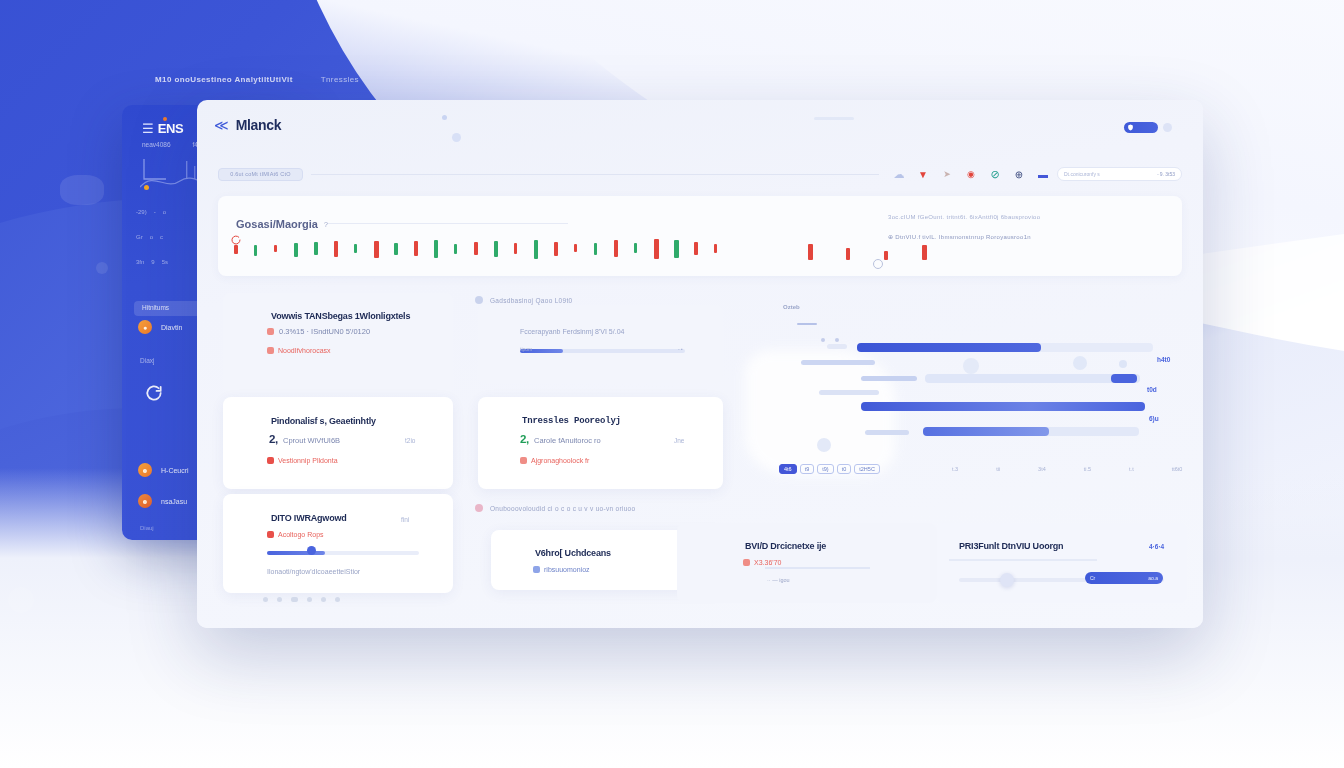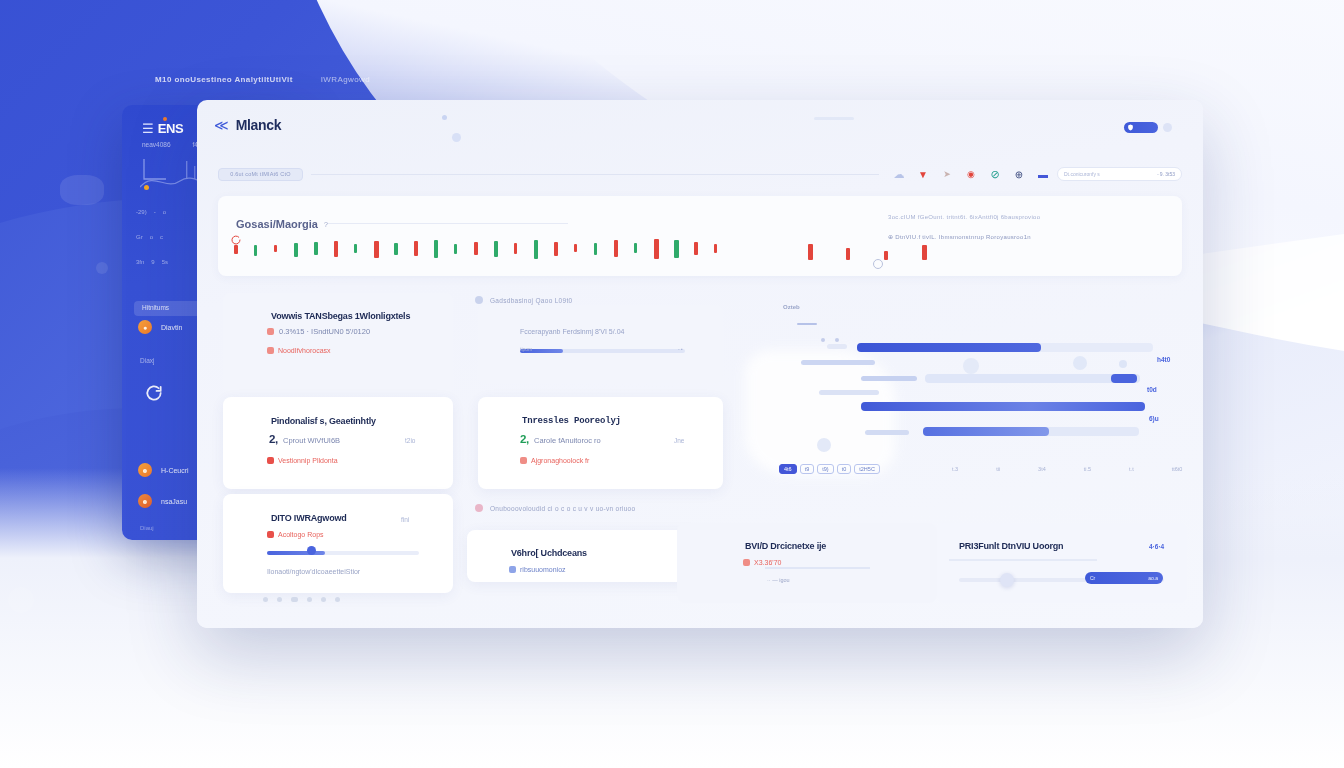--- a/index.html
+++ b/index.html
@@ -190,21 +190,21 @@
   <div class="bg-blob"></div>
   <div class="bg-blob2"></div>
   <div class="bg-bottom-white"></div>
   <div class="bg-soft-circle" style="left:8px;bottom:155px;width:26px;height:26px;"></div>
   <div class="bg-soft-circle" style="left:96px;top:262px;width:12px;height:12px;"></div>
   <div class="bg-soft-circle" style="left:60px;top:175px;width:44px;height:30px;border-radius:40%;"></div>
 </div>
 
 <div class="top-crumbs">
   <div class="crumb b">M10 onoUsestineo AnalytiItUtiVit</div>
-  <div class="crumb">IWRAgwowd</div>
+  <div class="crumb">Tnressles</div>
 </div>
 
 <div class="sidebar">
   <div class="sb-logo">
     <span class="sb-logo-mark">☰</span>
     <span class="sb-logo-text">ENS</span>
   </div>
   <div class="sb-sub">
     <span>neav4086</span>
     <span>f40A</span>
@@ -428,21 +428,21 @@
     <div class="c-foot grey" style="position:absolute;left:44px;top:74px;">
       <span>Ilonaoti/ngtow'dIcoaeetteiStior</span>
     </div>
   </div>
 
   <div class="sec-head" style="left:278px;top:404px;">
     <span class="sec-dot pink"></span>
     <span class="sec-txt">Onubooovoloudid ci o c o c u v  v uo-vn oriuoo</span>
   </div>
 
-  <div class="card" style="left:270px;top:430px;width:240px;height:52px;">
+  <div class="card" style="left:294px;top:430px;width:240px;height:60px;">
     <div class="c-title" style="position:absolute;left:44px;top:18px;">V6hro[ Uchdceans</div>
     <div class="c-foot blue" style="position:absolute;left:42px;top:36px;">
       <span class="sq lblue"></span>
       <span>ribsuuomonioz</span>
     </div>
   </div>
 
   <div class="card ghost" style="left:480px;top:423px;width:260px;height:80px;">
     <div class="c-title" style="position:absolute;left:68px;top:18px;">BVI/D Drcicnetxe ije</div>
     <div class="c-foot red" style="position:absolute;left:66px;top:36px;">

